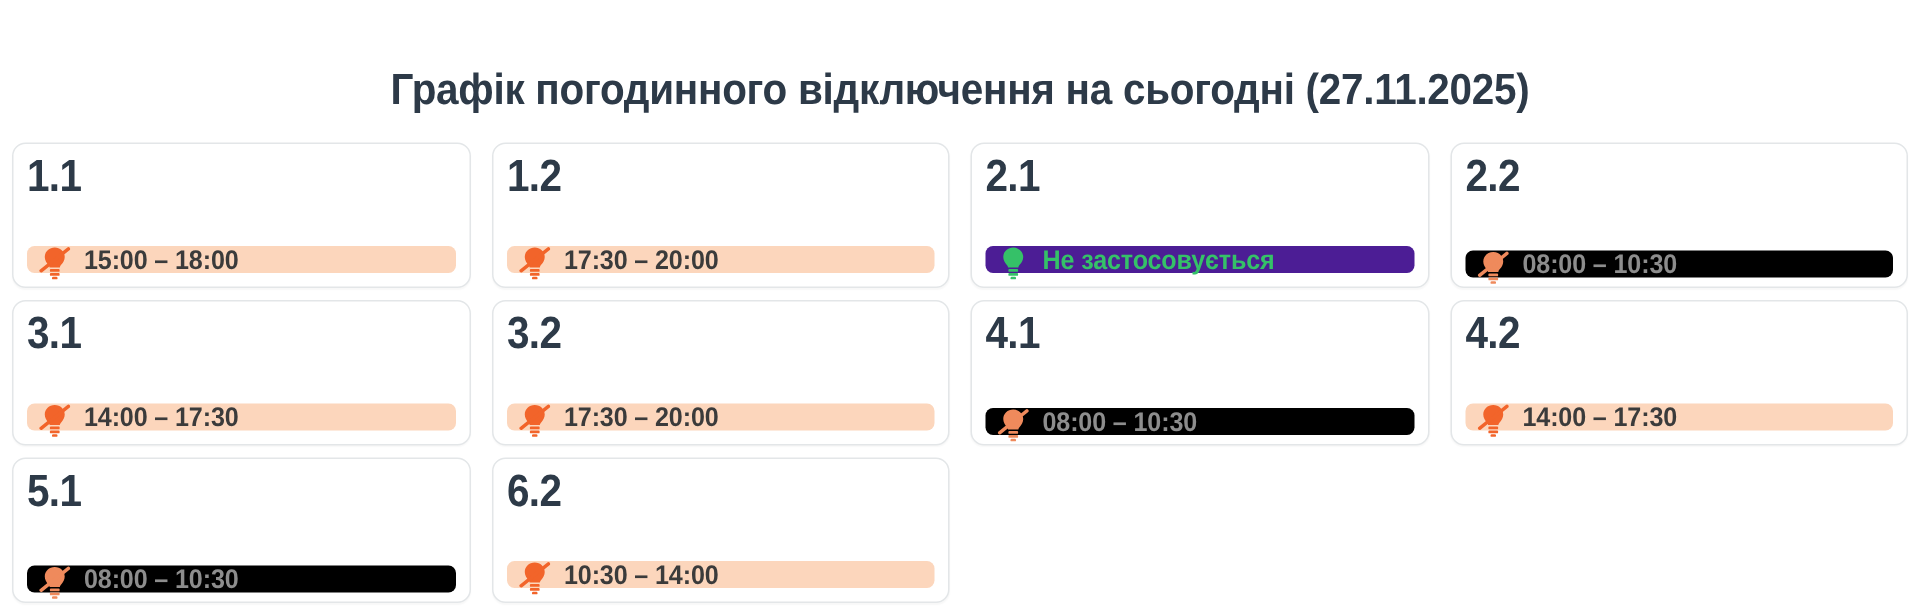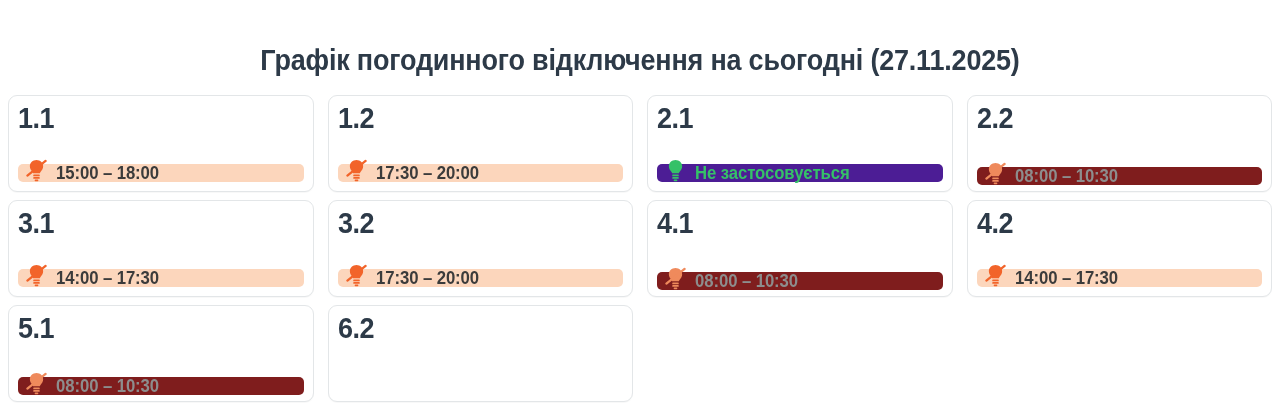--- a/index.html
+++ b/index.html
@@ -75,27 +75,27 @@
     margin-bottom: 2px;
     height: 36px;
   }
 
   .slot {
     margin-top: auto;
     margin-bottom: 9px;
     height: 18px;
     border-radius: 5px;
     display: flex;
-    align-items: flex-end;
+    align-items: flex-start;
     padding-left: 8px;
     box-sizing: border-box;
   }
 
   .slot-off        { background: #fcd6bc; }
-  .slot-off-past   { background: #7f1d1d; margin-top: 32px; }
+  .slot-off-past   { background: #000000; margin-top: 32px; }
   .slot-none       { background: #4c1d95; }
 
   .slot-icon {
     width: 21px;
     height: 23px;
     flex: 0 0 21px;
     margin-right: 9px;
     display: block;
   }
 
@@ -233,16 +233,26 @@
               <rect fill="#ef8a5c" x="8.3" y="17.6" width="7.4" height="2.1" rx="0.7"></rect>
               <rect fill="#ef8a5c" x="8.3" y="20.6" width="7.4" height="2.1" rx="0.7"></rect>
               <rect fill="#ef8a5c" x="9.9" y="23.5" width="4.2" height="1.9" rx="0.9"></rect>
               <line x1="1.6" y1="18.9" x2="22.4" y2="2.2" stroke="#ef8a5c" stroke-width="2.6" stroke-linecap="round"></line>
             </svg></span>
           <span class="slot-text txt-off-past">08:00 – 10:30</span>
         </div>
       </div>
       <div class="card">
         <div class="card-label">6.2</div>
+        <div class="slot slot-off">
+          <span class="slot-icon"><svg viewBox="0 0 24 26" xmlns="http://www.w3.org/2000/svg" aria-hidden="true">
+              <path fill="#f2642a" d="M12 1.2c-4.3 0-7.6 3.2-7.6 7.2 0 2.6 1.3 4.3 2.4 5.6 .7 .9 1.2 1.5 1.3 2.3h7.8c.1-.8 .6-1.4 1.3-2.3 1.1-1.3 2.4-3 2.4-5.6 0-4-3.3-7.2-7.6-7.2z"></path>
+              <rect fill="#f2642a" x="8.3" y="17.6" width="7.4" height="2.1" rx="0.7"></rect>
+              <rect fill="#f2642a" x="8.3" y="20.6" width="7.4" height="2.1" rx="0.7"></rect>
+              <rect fill="#f2642a" x="9.9" y="23.5" width="4.2" height="1.9" rx="0.9"></rect>
+              <line x1="1.6" y1="18.9" x2="22.4" y2="2.2" stroke="#f2642a" stroke-width="2.6" stroke-linecap="round"></line>
+            </svg></span>
+          <span class="slot-text txt-off">10:30 – 14:00</span>
+        </div>
       </div>
     </div>
 
 </div>
 
 </body></html>

